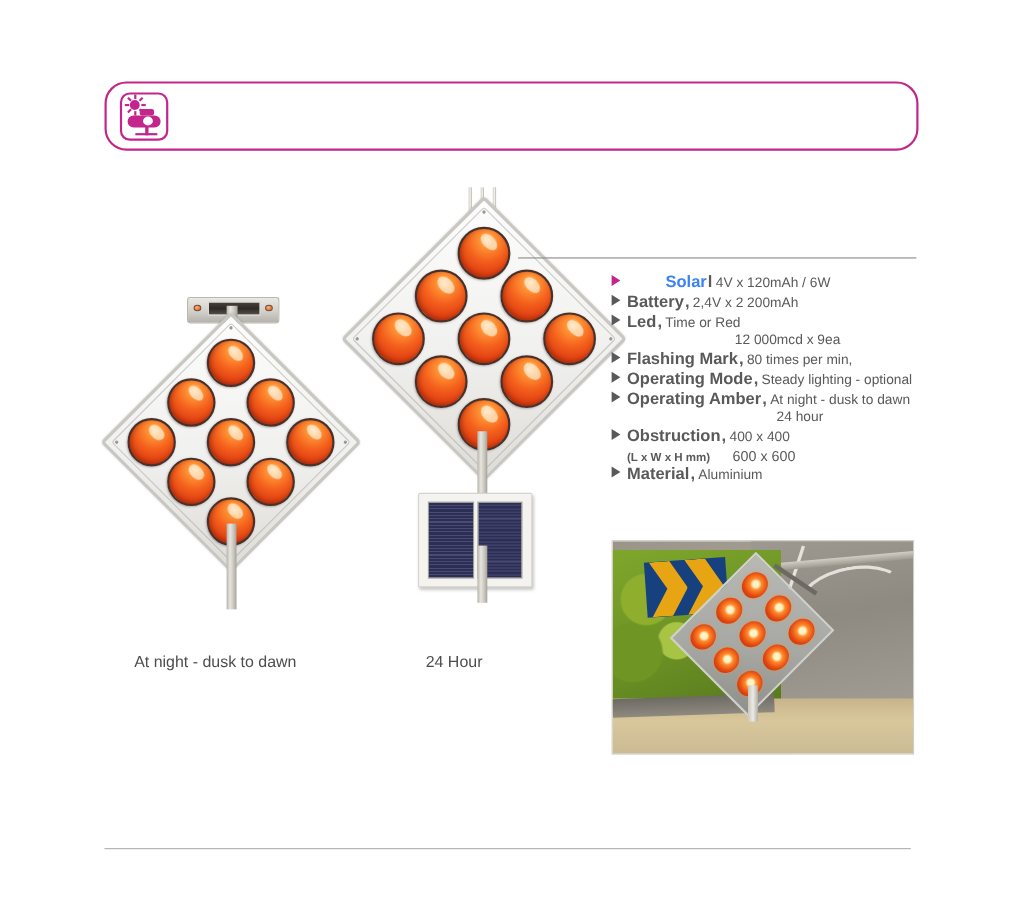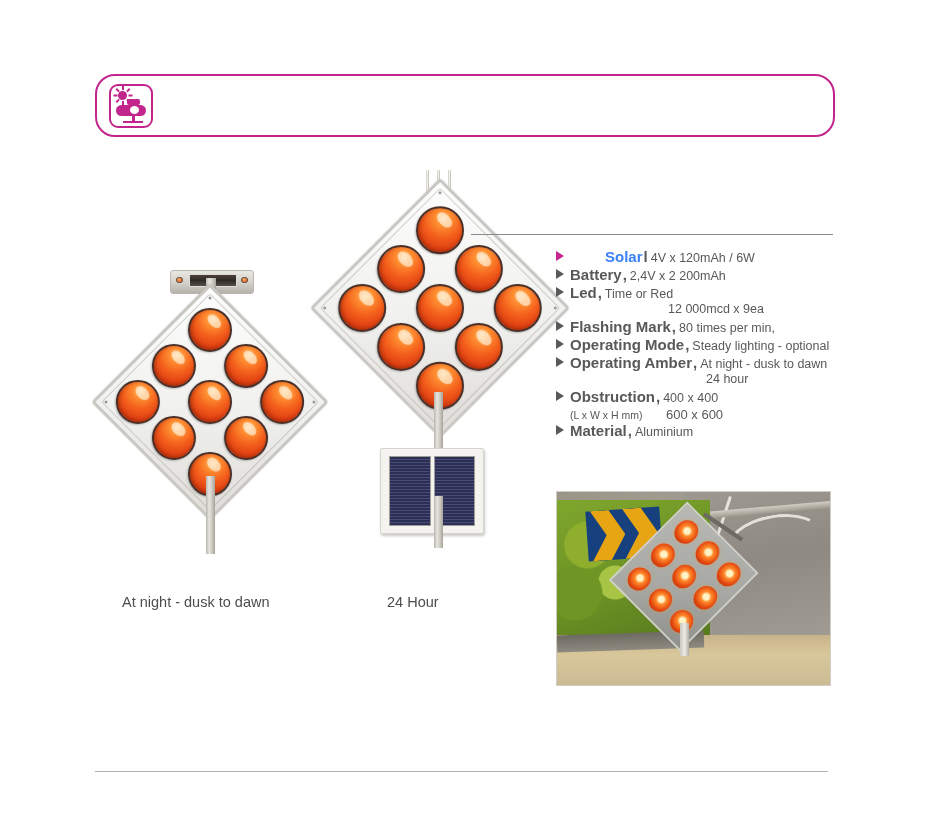--- a/index.html
+++ b/index.html
@@ -103,21 +103,21 @@
     font-size: 12.5px;
     color: #595959;
     padding-left: 64px;
     margin: 0 0 1px 0;
     line-height: 1.25;
   }
   .spec-subline.indent-wide { padding-left: 112px; }
   .spec-subline.indent-time { padding-left: 150px; }
   .dim-note {
     font-size: 10.5px;
-    font-weight: normal;
+    font-weight: bold;
     color: #595959;
     padding-left: 14px;
     display: inline-block;
     width: 96px;
   }
   .dim-row2 {
     display: flex;
     align-items: baseline;
     margin-bottom: 1px;
   }

